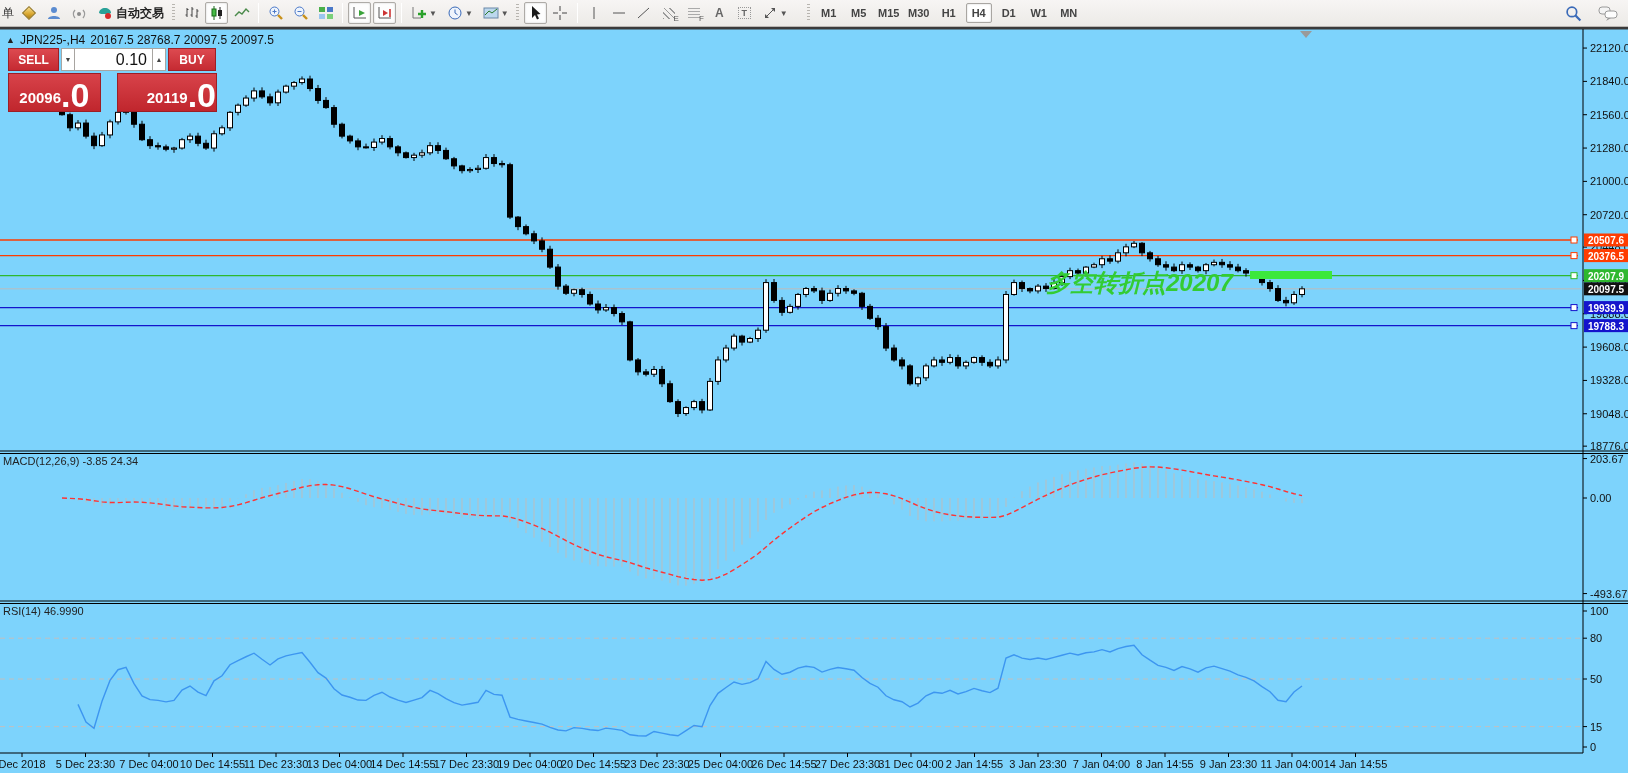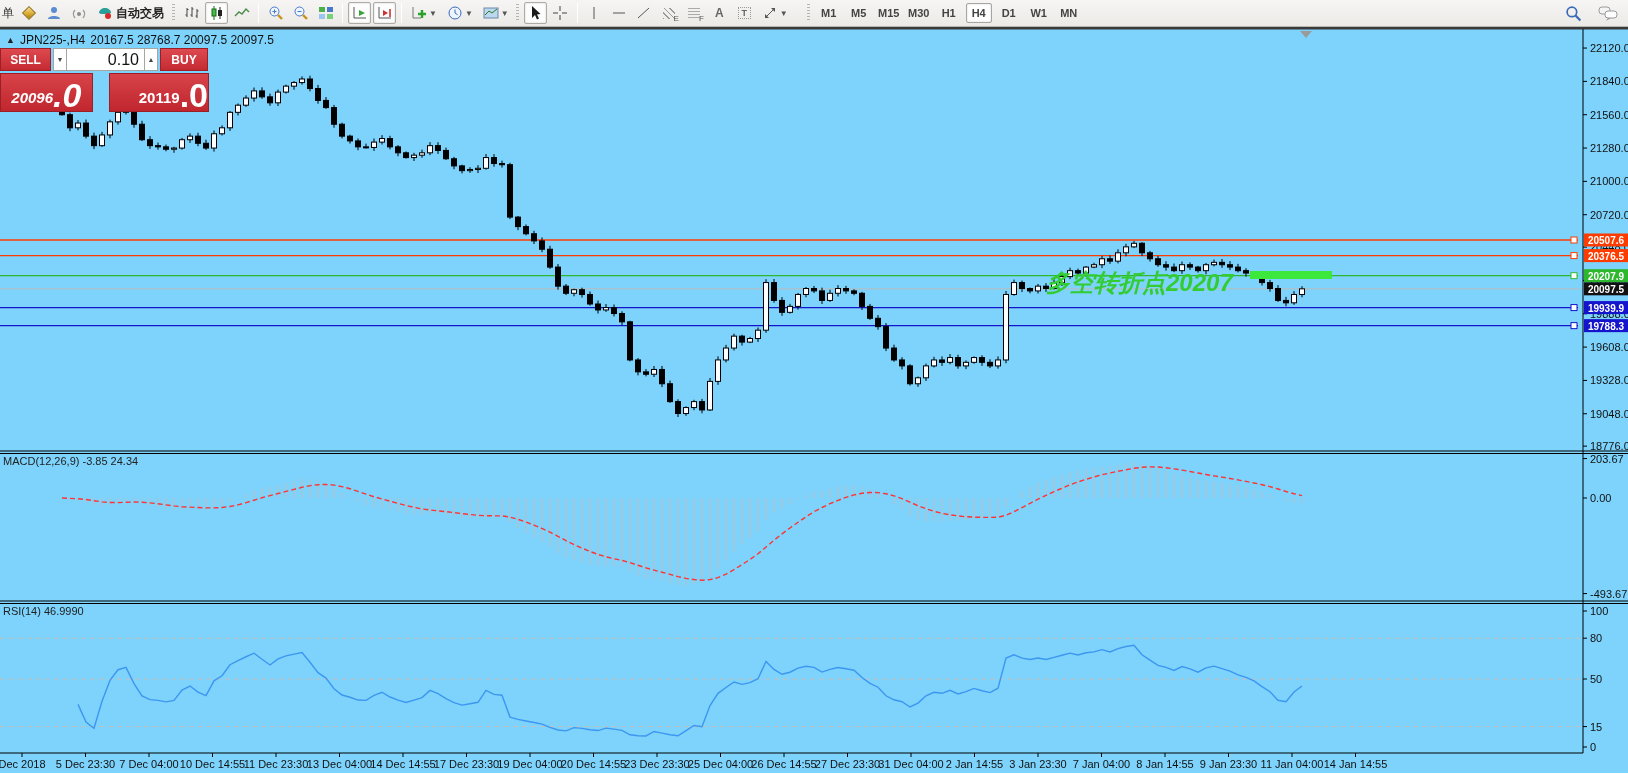--- a/index.html
+++ b/index.html
@@ -33,36 +33,36 @@
   .autolabel { font-size:12px; color:#222; margin-left:3px; white-space:nowrap; }
 
   
   .chartwin { position:relative; width:1628px; height:746px; border-top:2px solid #3a3a3a; background:#7dd3fc; }
   .chartwin svg.plot { position:absolute; left:0; top:0; }
   .chart-title { position:absolute; left:6px; top:4px; font-size:12px; color:#111; z-index:5;
                  display:flex; align-items:center; gap:5px;}
   .chart-title .tri { font-size:9px; color:#222; }
 
   
-  .trade-panel { position:absolute; left:0; top:19px; width:209px; z-index:6; }
+  .trade-panel { position:absolute; left:8px; top:19px; width:209px; z-index:6; }
   .tp-row1 { display:flex; height:23px; }
   .tp-btn { background:linear-gradient(#dd4a50,#c52a32); color:#fff; font-weight:bold; font-size:12px;
             display:flex; align-items:center; justify-content:center; border:1px solid #9c1f26; }
   .tp-sell { width:51px; margin-right:2px; }
   .tp-buy  { width:48px; margin-left:2px; }
   .tp-spin { width:14px; background:#fff; border:1px solid #a8a5a1; display:flex; align-items:center;
              justify-content:center; font-size:7px; color:#444; }
   .tp-vol { width:77px; border:1px solid #a8a5a1; border-left:none; border-right:none;
             text-align:right; font-size:16px; padding-right:5px; color:#111; outline:none; }
   .tp-row2 { display:flex; margin-top:2px; height:39px; }
   .tp-price { background:linear-gradient(#d8434a,#c0262d); color:#fff; display:flex; align-items:flex-end;
               justify-content:center; border:1px solid #9c1f26; }
   .tp-price .main { font-size:15px; font-weight:bold; margin-bottom:5px; }
   .tp-price .pips { font-size:34px; font-weight:bold; line-height:0.95; }
-  .tp-price-sell { width:104px; margin-right:16px;font-style:italic; }
+  .tp-price-sell { width:104px; margin-right:16px; }
   .tp-price-buy  { width:102px;padding-left:29px; }
 </style>
 </head>
 <body>
 
 <div class="toolbar">
   <span class="tb-btn" style="min-width:12px;overflow:hidden">单</span>
   <span class="tb-btn">
       <span class="gold-diamond"></span>
     </span>

